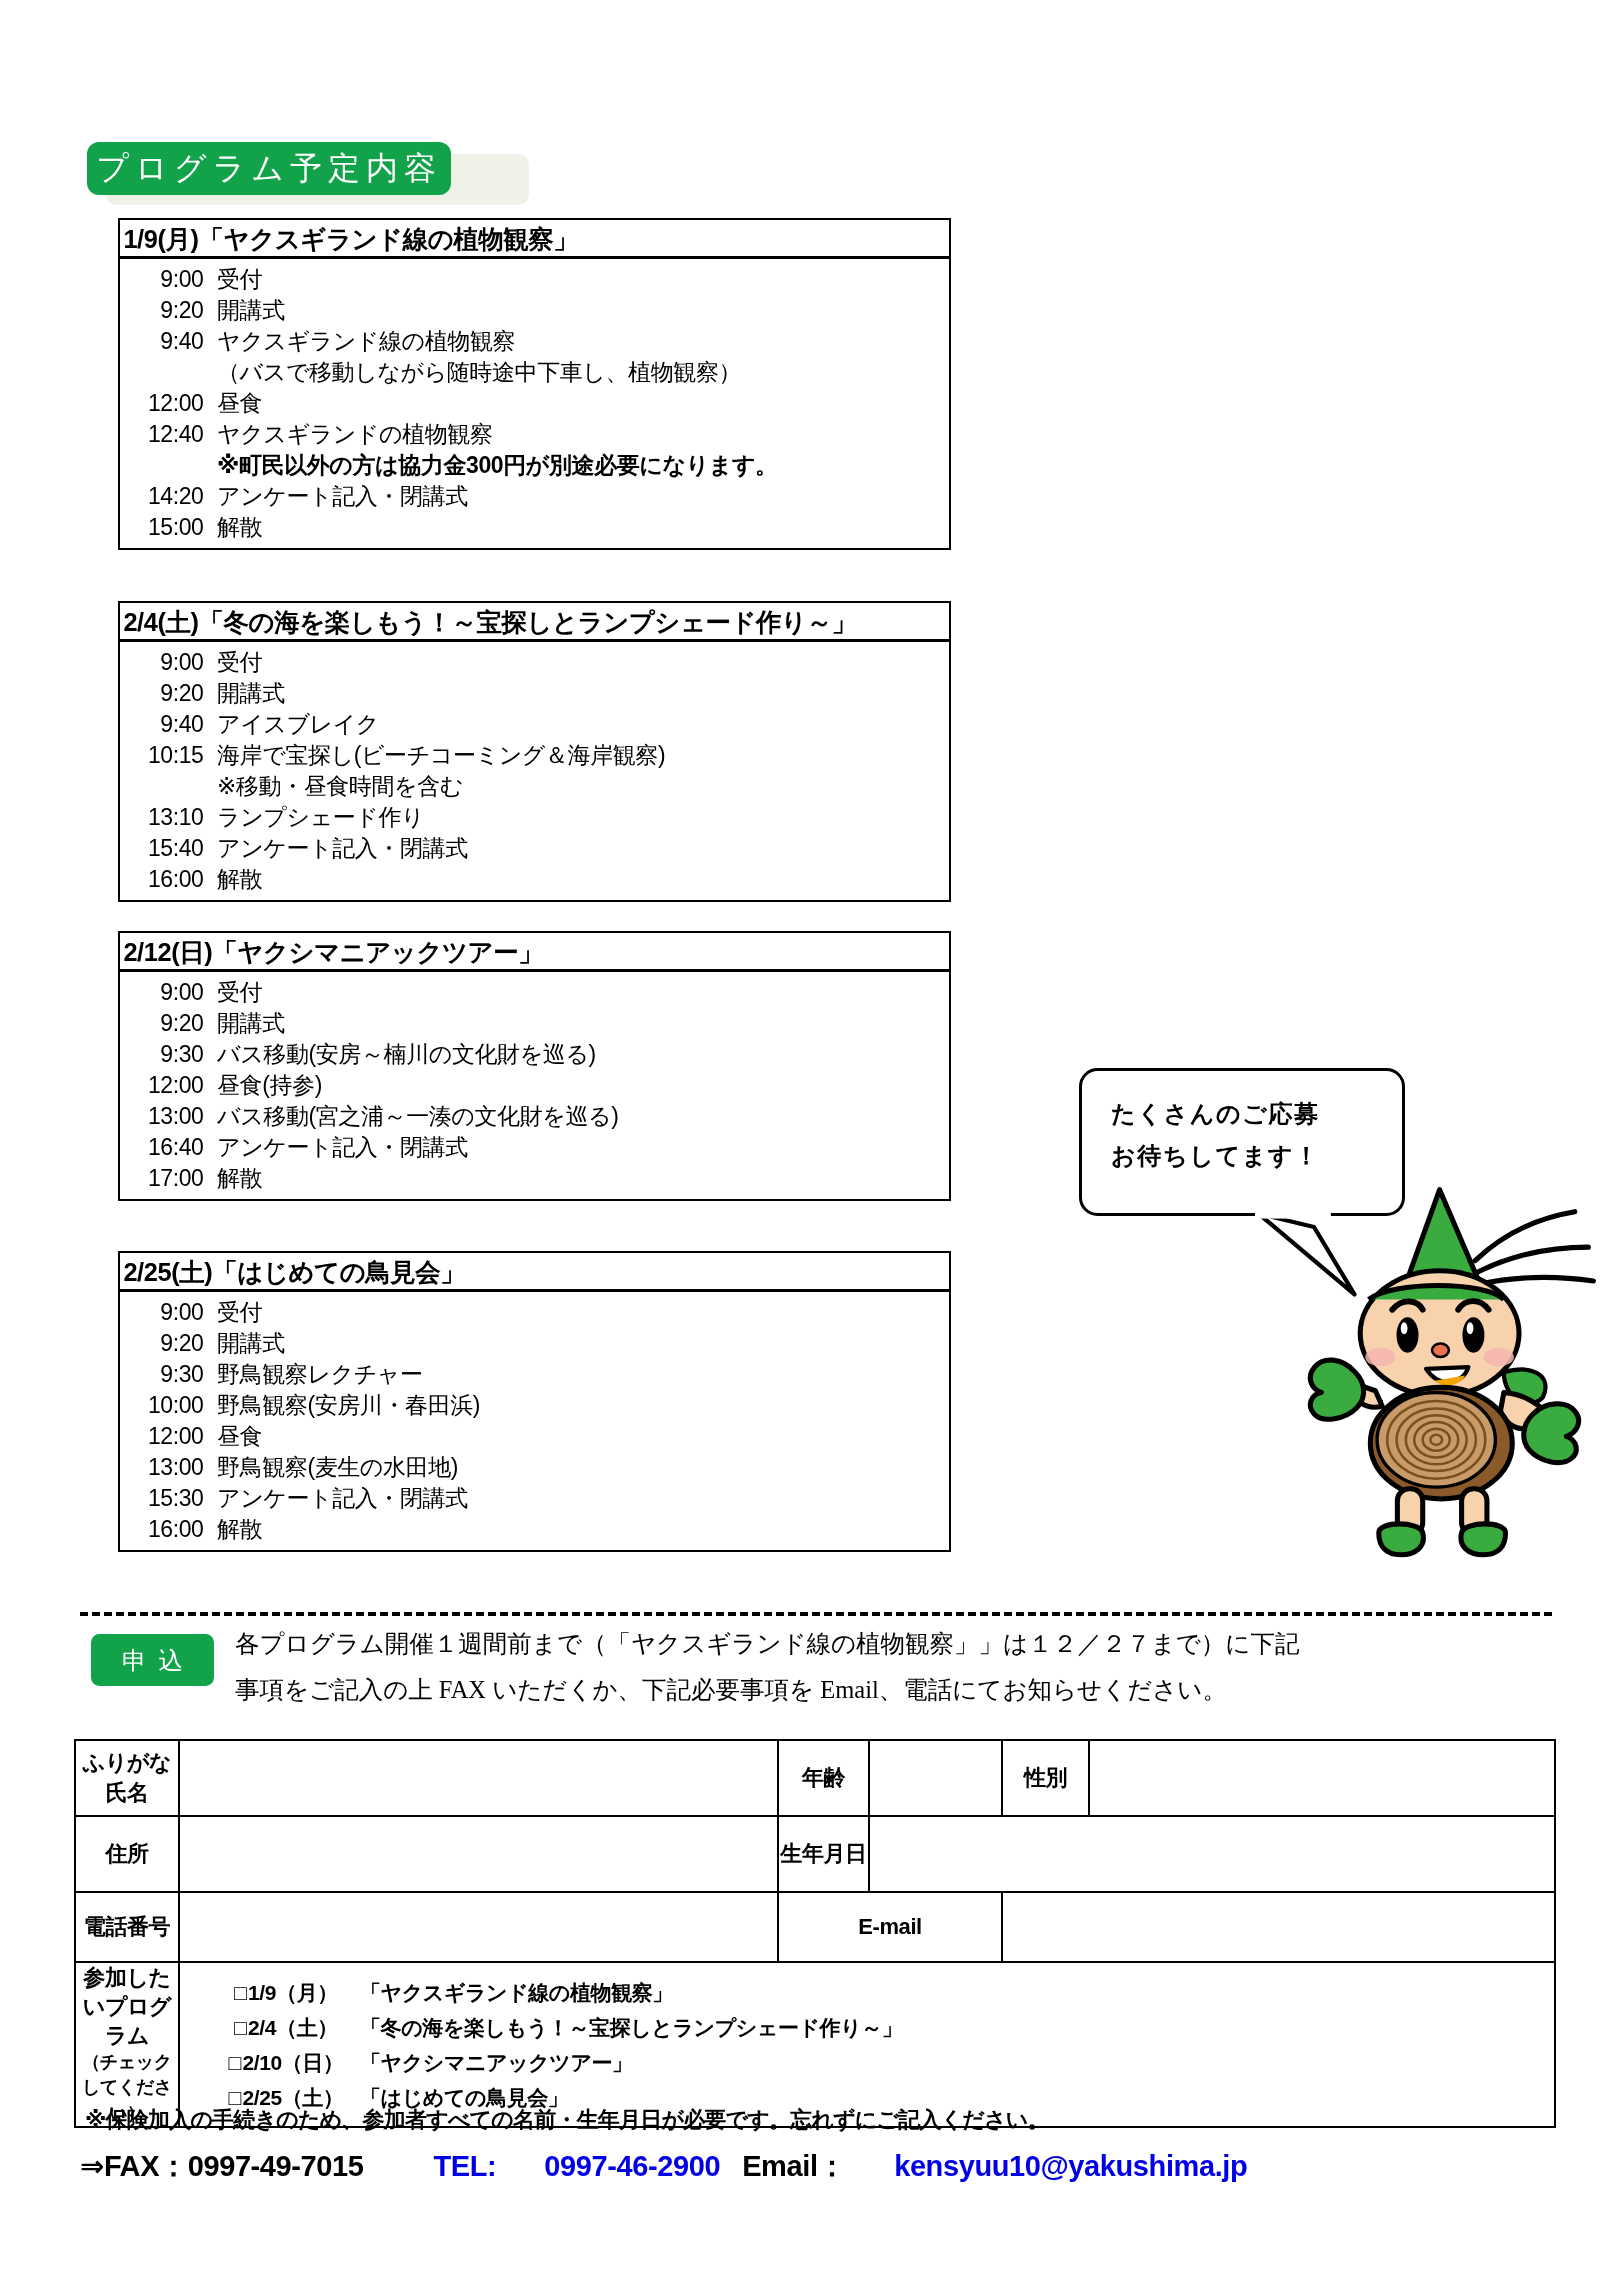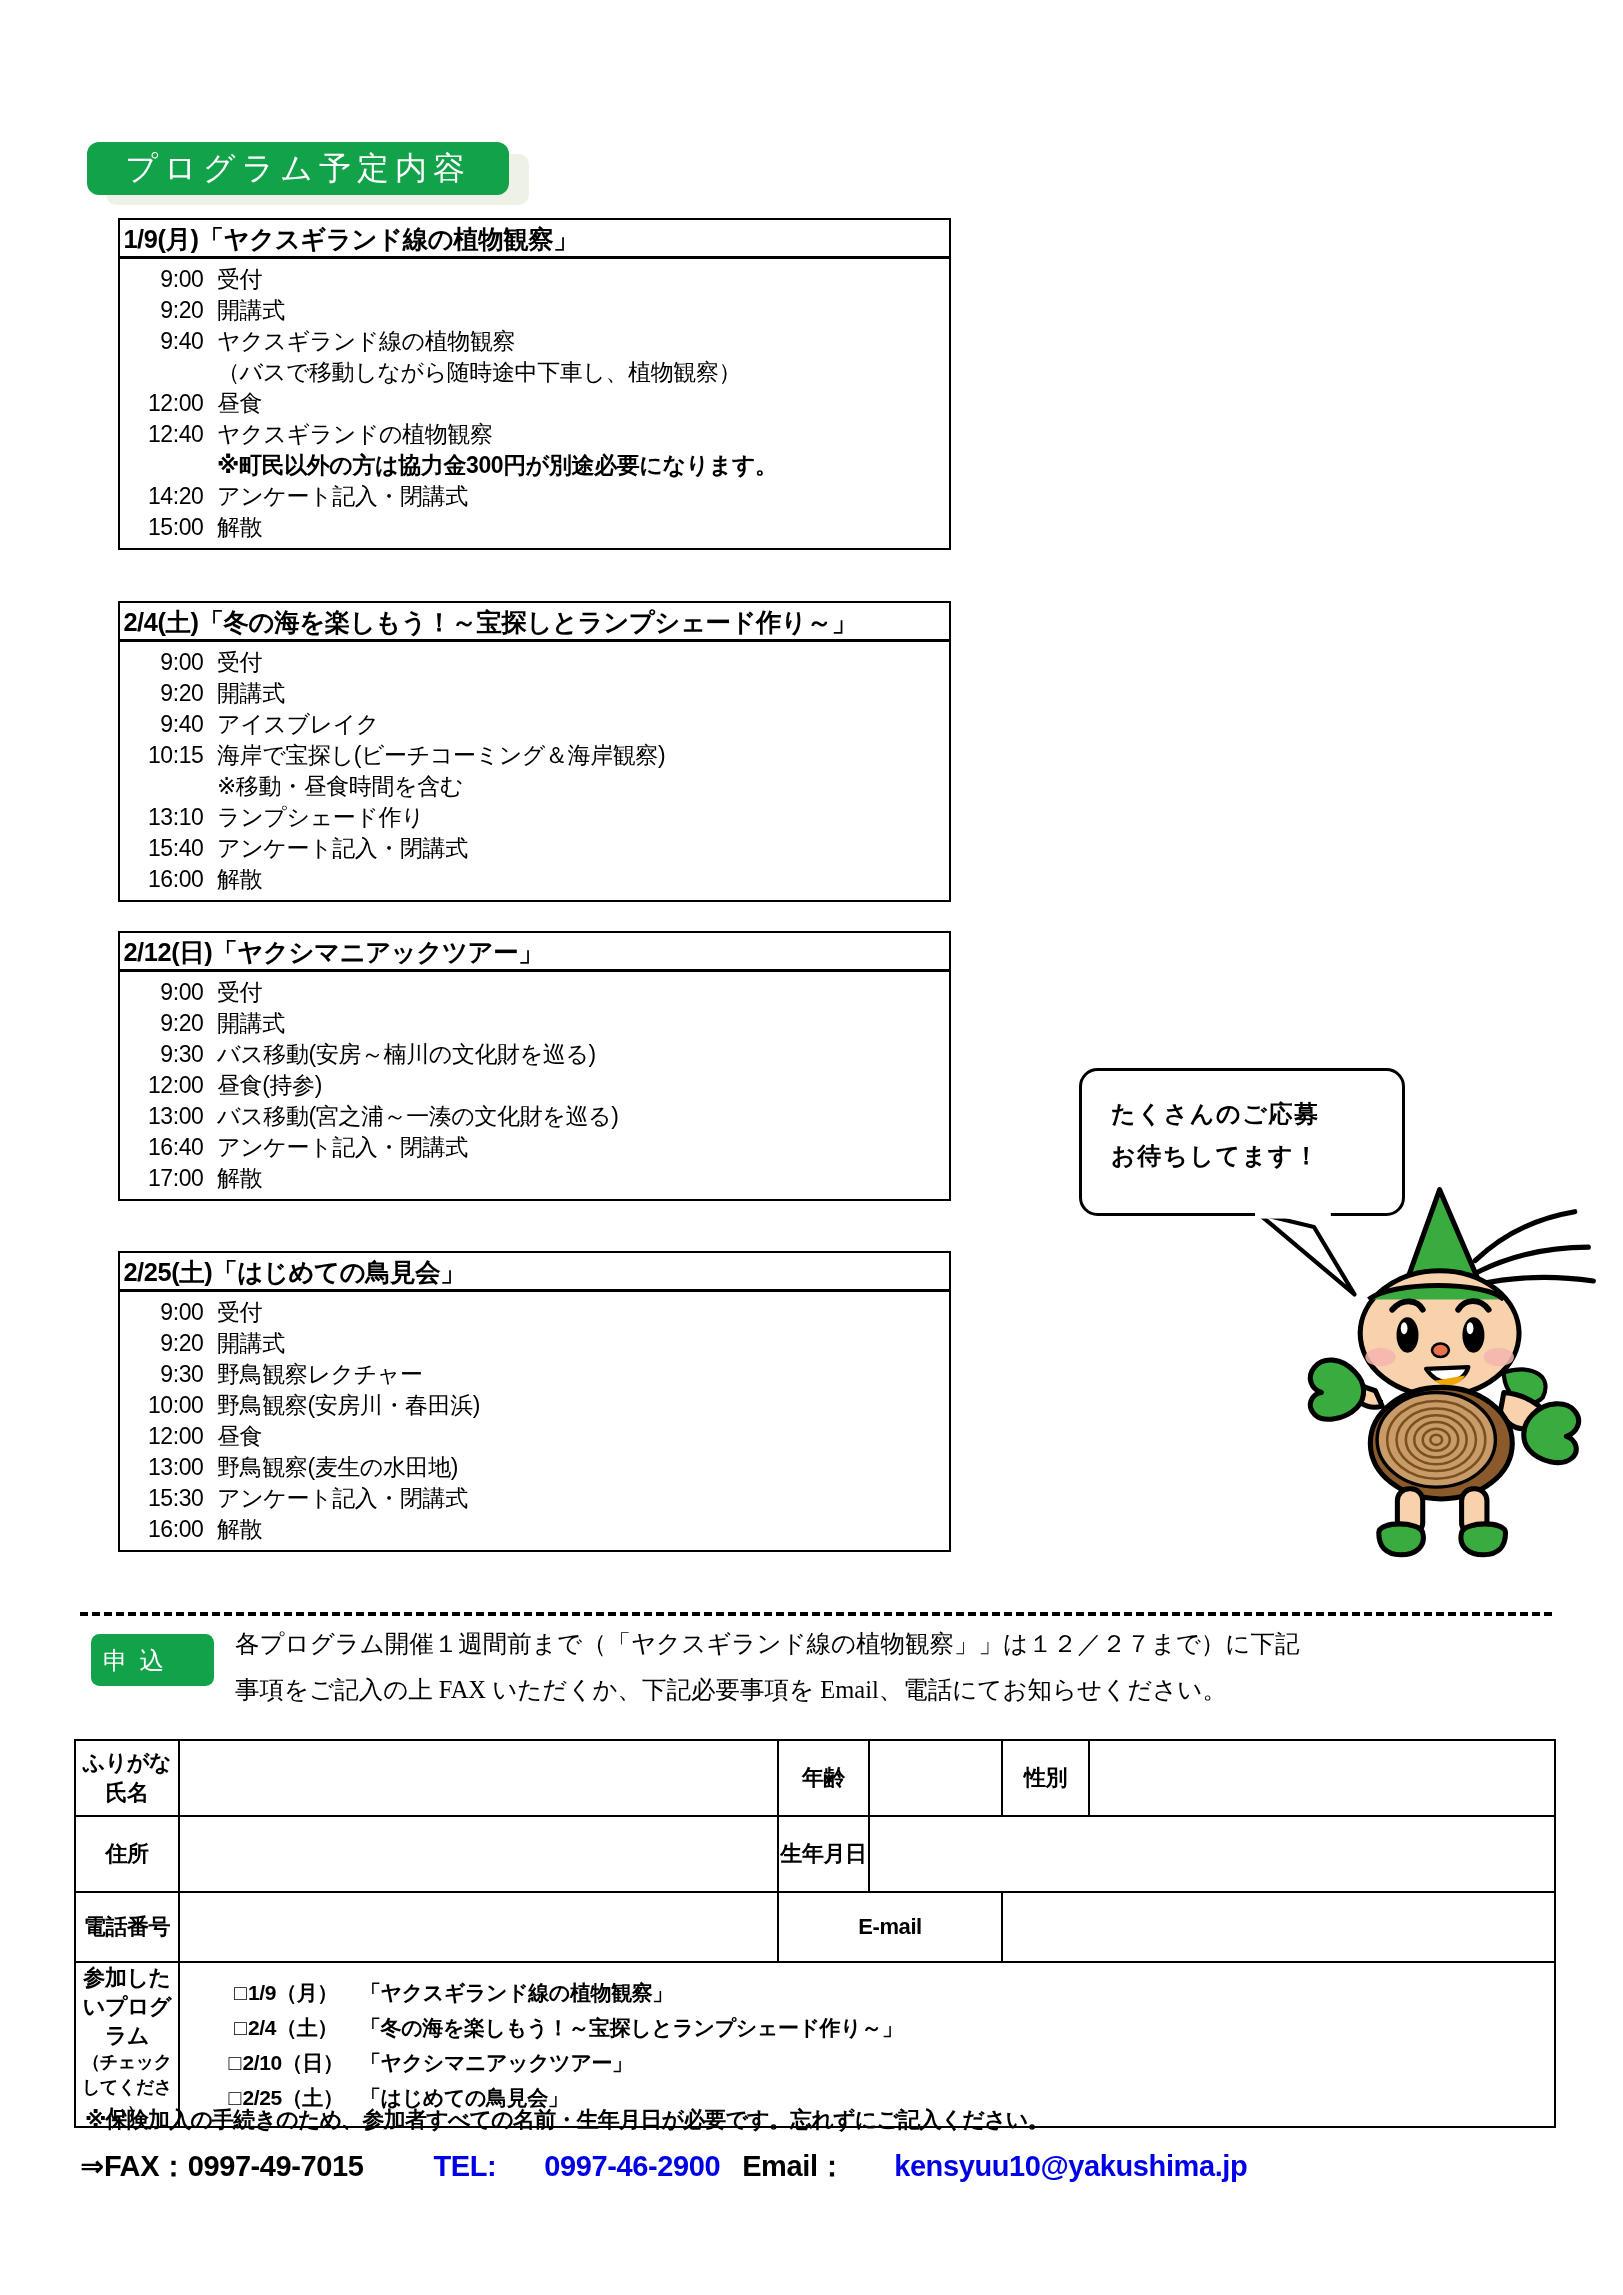--- a/index.html
+++ b/index.html
@@ -31,21 +31,21 @@
     top: 12px;
     width: 423px;
     height: 51px;
     background: #eef2e6;
     border-radius: 10.2px;
   }
   #header-banner {
     position: absolute;
     left: 0px;
     top: 0px;
-    width: 422px;
+    width: 364px;
     height: 53px;
     background: #12a24a;
     border-radius: 12px;
     display: flex;
     align-items: center;
     justify-content: center;
   }
   #header-banner-label {
     color: #ffffff;
     font-family: "Liberation Serif", "DejaVu Serif", serif;
@@ -149,21 +149,21 @@
   #apply-badge {
     position: absolute;
     left: 91px;
     top: 1634px;
     width: 123px;
     height: 52px;
     background: #12a24a;
     border-radius: 8.5px;
     display: flex;
     align-items: center;
-    justify-content: flex-start;
+    justify-content: center;
   }
   #apply-badge-label {
     color: #ffffff;
     font-family: "Liberation Serif", "DejaVu Serif", serif;
     font-size: 24.5px;
     letter-spacing: 12px;
     text-indent: 12px;
     white-space: nowrap;
   }
   #apply-text {

